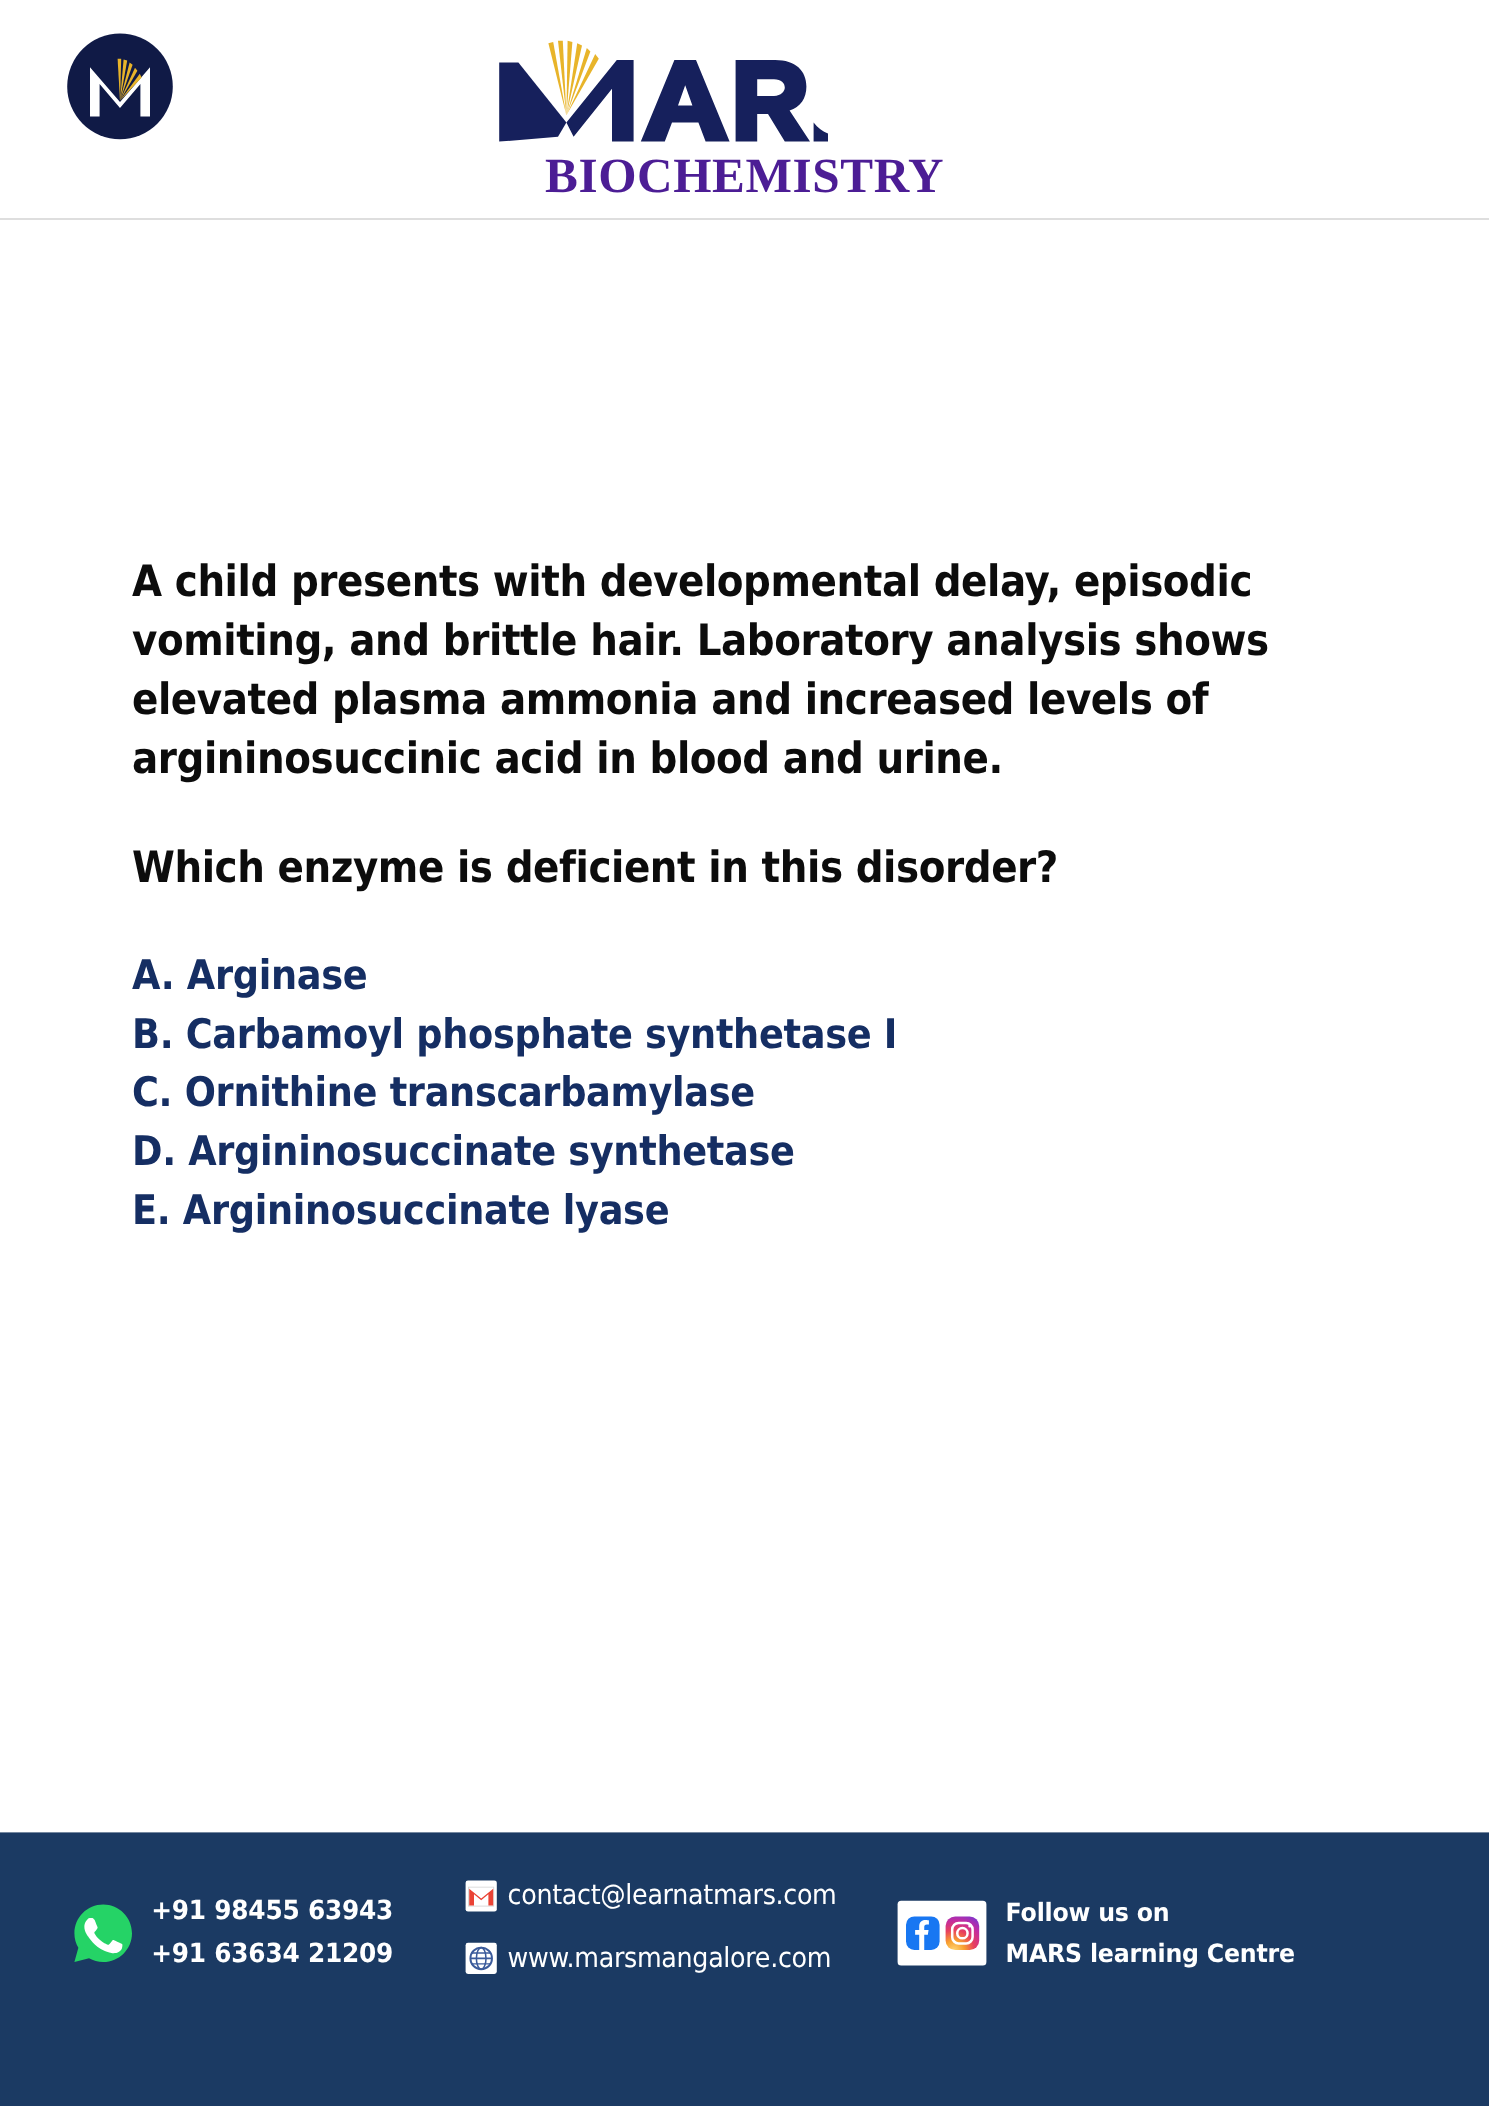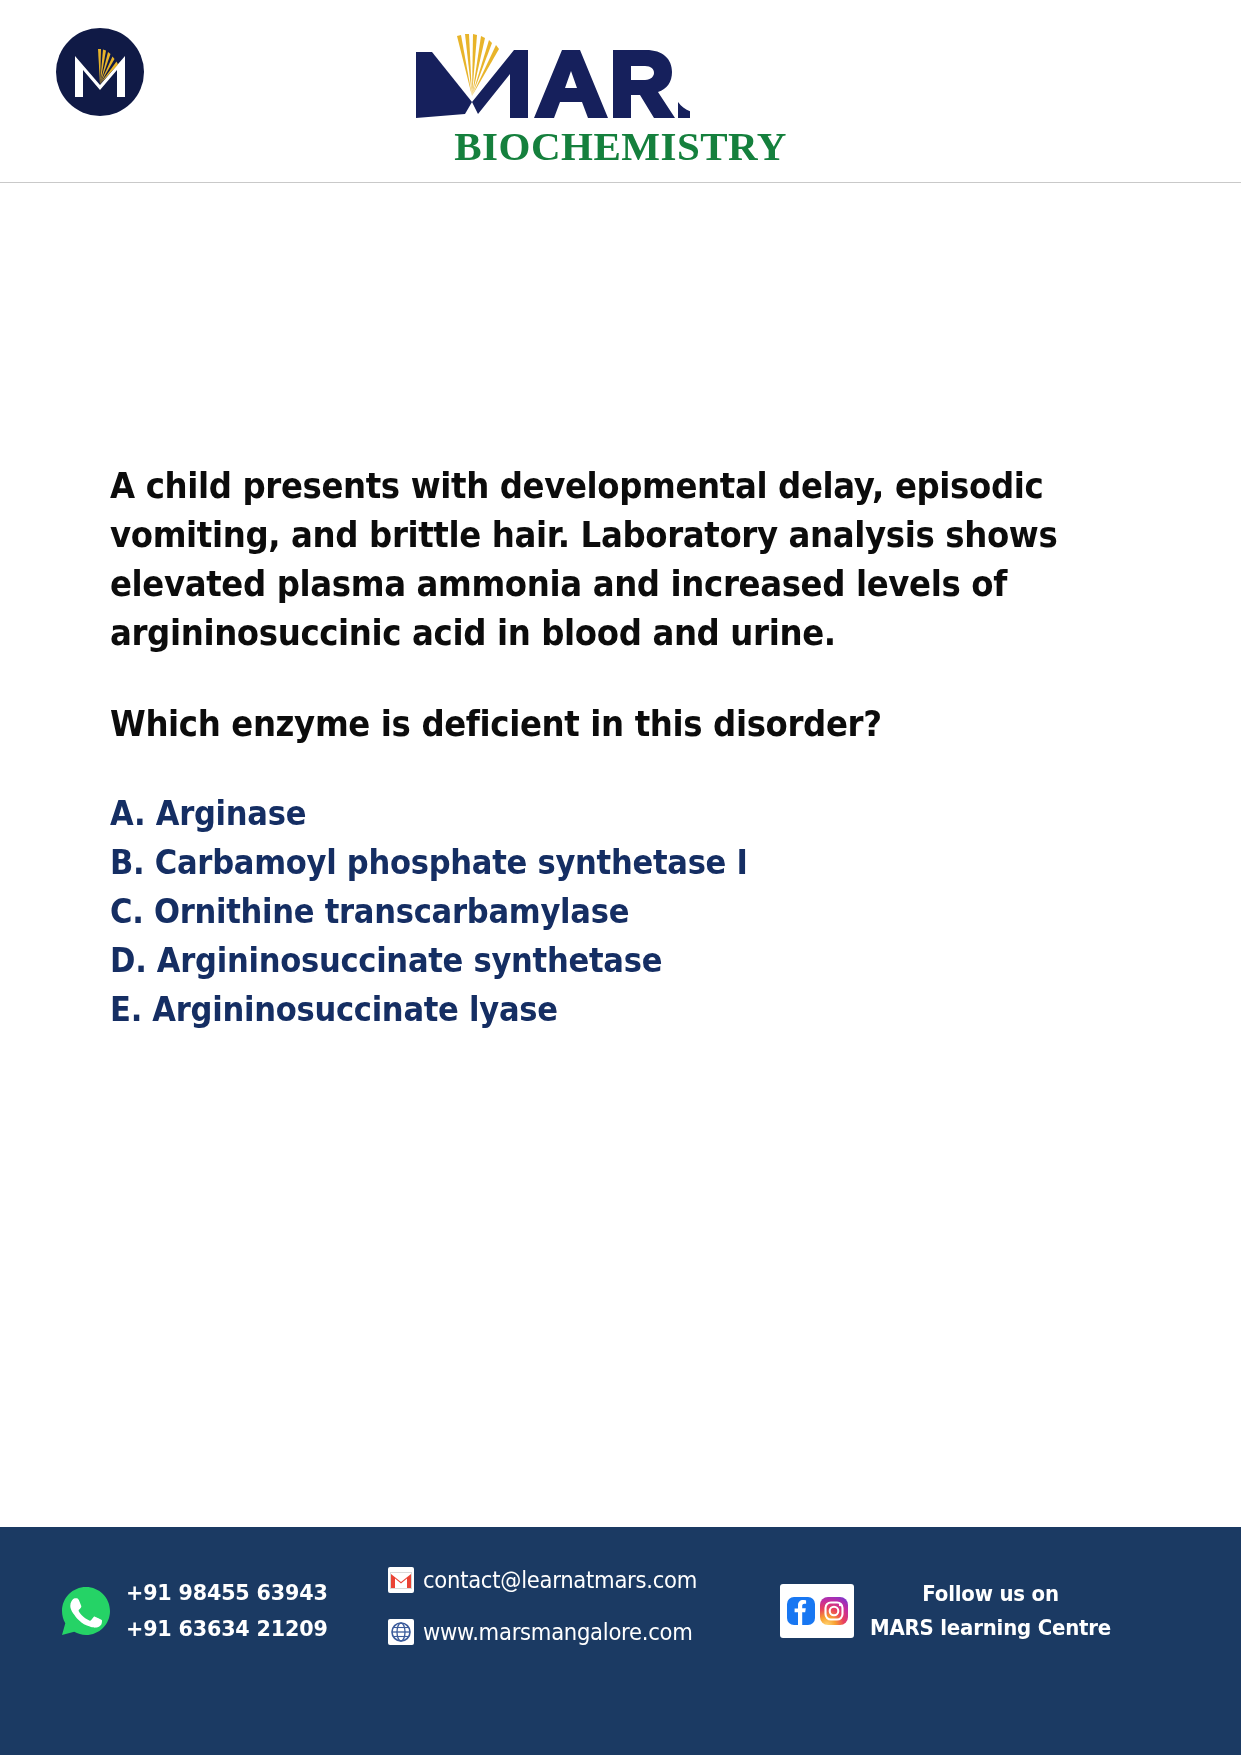--- a/index.html
+++ b/index.html
@@ -50,21 +50,21 @@
   .subject-line {
     position: absolute;
     left: 0;
     top: 126px;
     width: 1241px;
     text-align: center;
     font-family: "Liberation Serif", serif;
     font-weight: 700;
     font-size: 41px;
     letter-spacing: 0.5px;
-    color: #15803d;
+    color: #4c1d95;
     line-height: 1.0;
   }
 
   
   .content {
     position: absolute;
     left: 110px;
     top: 462px;
     width: 1010px;
   }
@@ -124,21 +124,21 @@
     width: 1241px;
     height: 178px;
   }
   .fcol {
     position: absolute;
     display: flex;
     align-items: center;
   }
   .fcol-phone { left: 60px;  top: 48px; }
   .fcol-web   { left: 388px; top: 40px; }
-  .fcol-social{ left: 780px; top: 50px; text-align: center; }
+  .fcol-social{ left: 748px; top: 50px; }
 
   .wa-icon { width: 52px; height: 52px; flex: 0 0 52px; margin-right: 14px; }
   .wa-icon svg { display:block; }
 
   .phone-lines {
     display: flex;
     flex-direction: column;
     justify-content: center;
   }
   .phone-line {

